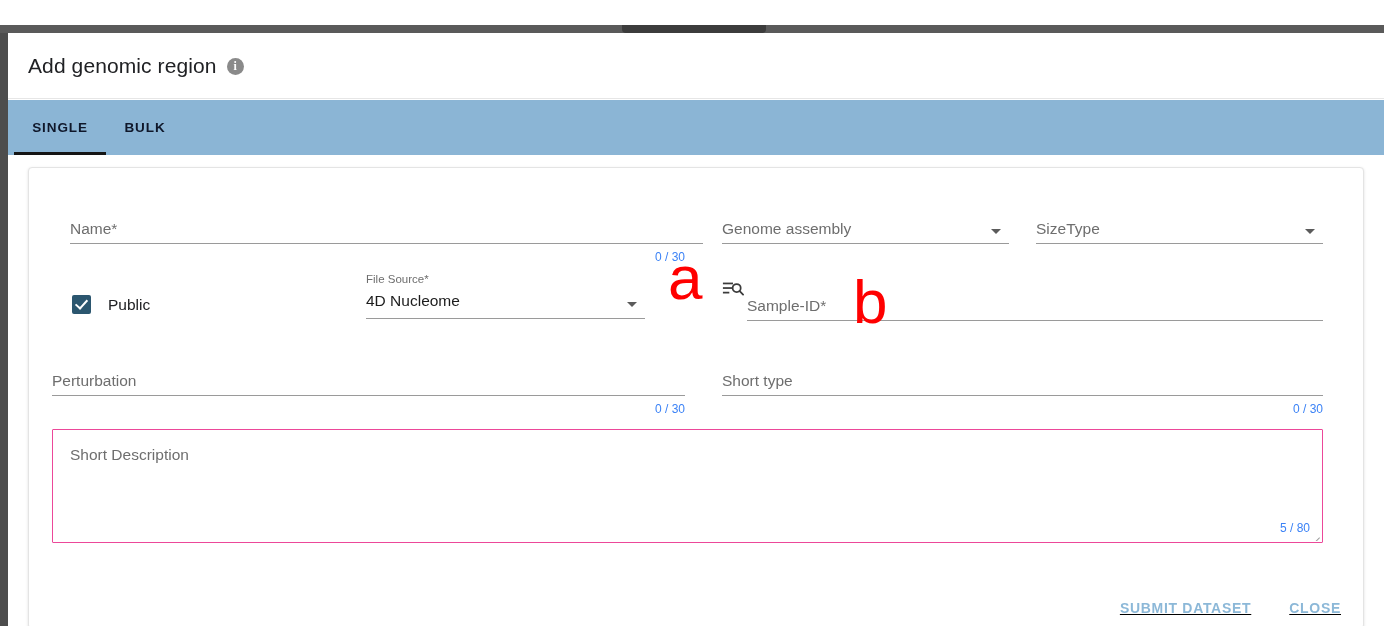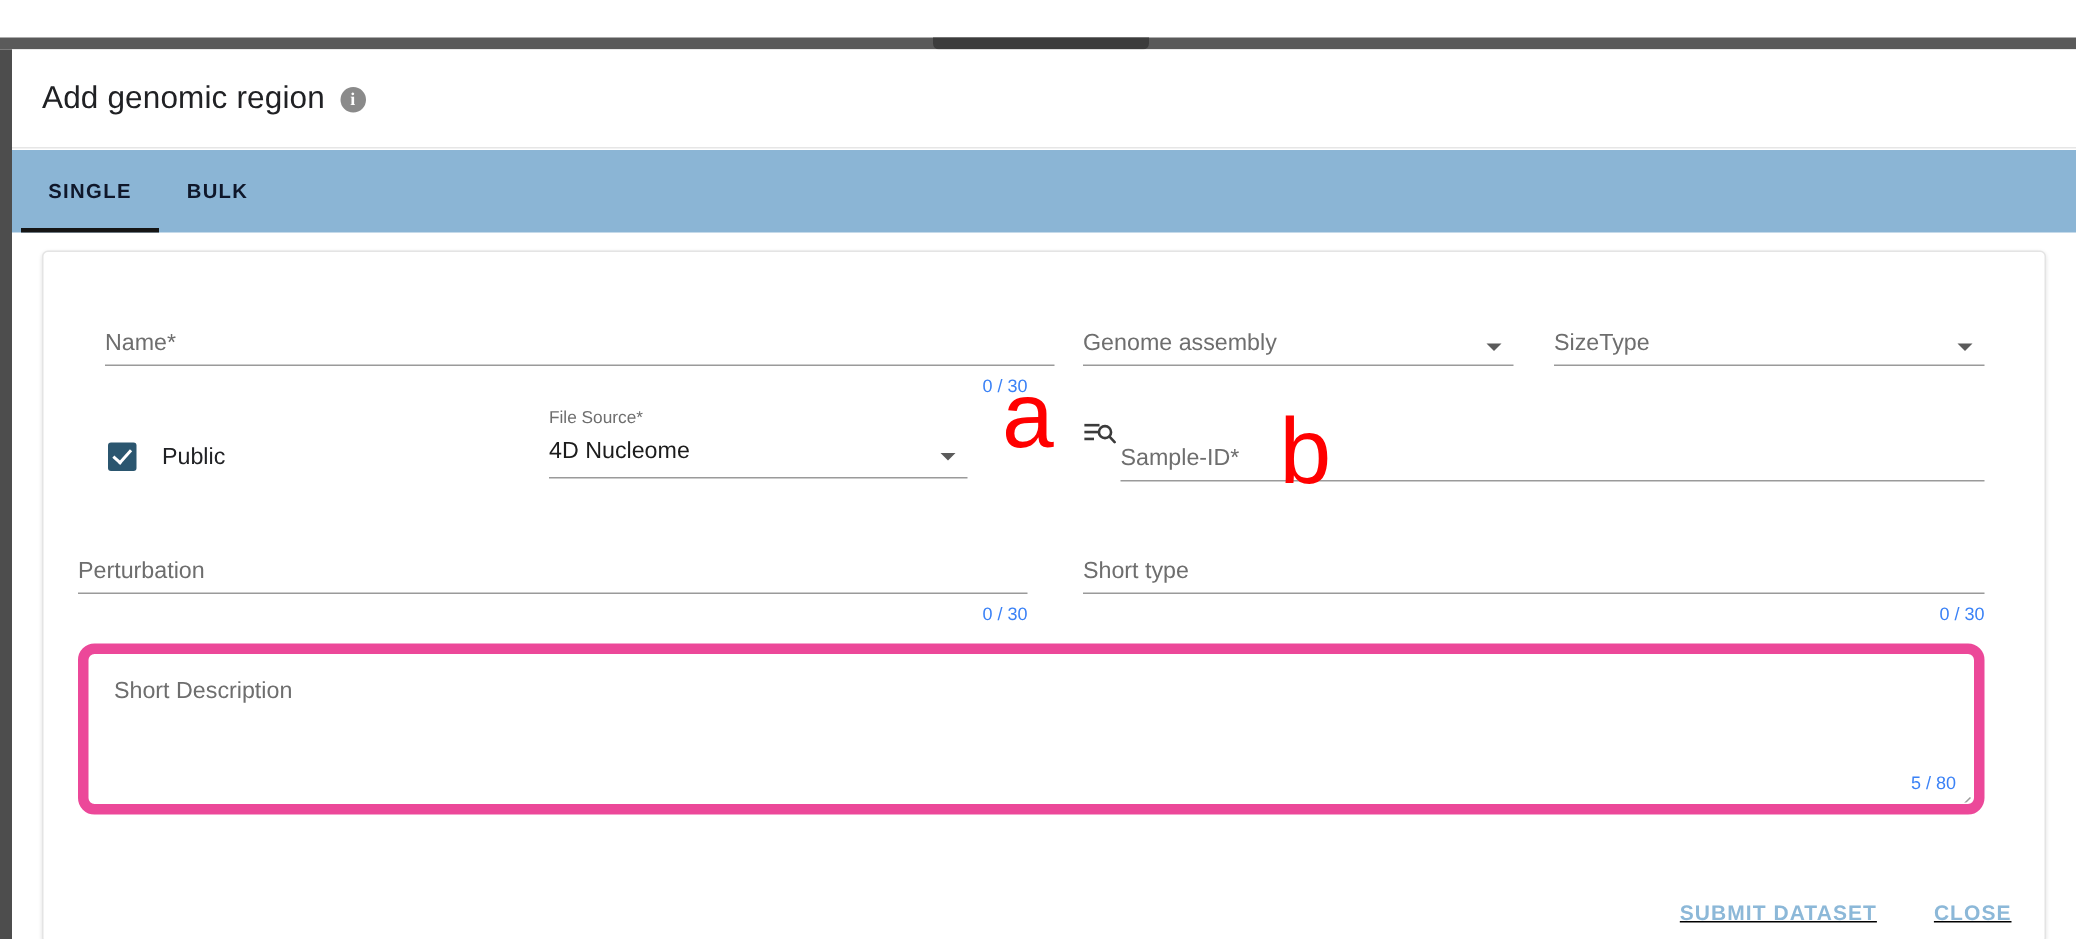--- a/index.html
+++ b/index.html
@@ -216,22 +216,22 @@
   }
   .checkbox-label {
     margin-left: 17px;
     font-size: 15.5px;
     color: #202124;
   }
 
   
   .textarea-box {
     position: absolute;
-    border: 7px solid #ec4899;
-    border-radius: 11px;
+    border: 1px solid #ec4899;
+    border-radius: 1px;
     background: #ffffff;
     box-sizing: border-box;
   }
   .textarea-placeholder {
     position: absolute;
     left: 17px; top: 16px;
     font-size: 15.5px;
     color: #6e6e6e;
   }
   .resize-grip {

